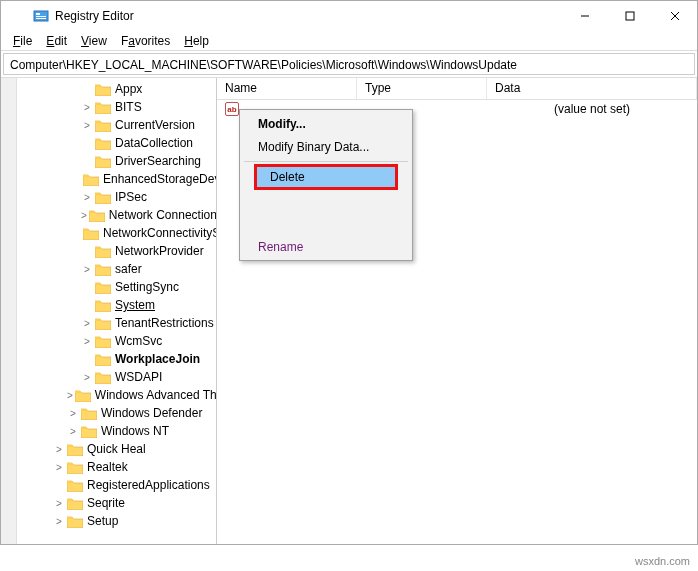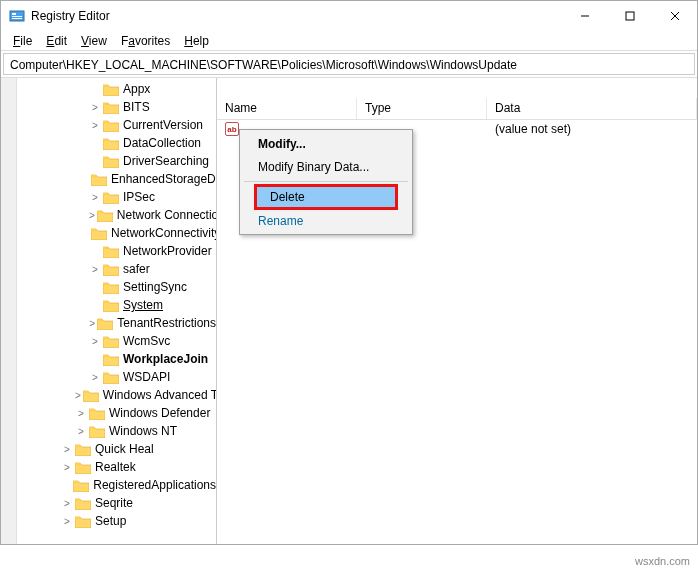--- a/index.html
+++ b/index.html
@@ -1,52 +1,52 @@
 <!DOCTYPE html>
 <html><head>
 <meta charset="utf-8">
 <style>
 * { box-sizing: border-box; margin: 0; padding: 0; font-family: "Segoe UI", Tahoma, sans-serif; font-size: 12px; }
 html, body { width: 698px; height: 571px; overflow: hidden; background: #fff; }
 .window { width: 698px; height: 545px; border: 1px solid #aaa; background: #fff; display: flex; flex-direction: column; }
-.titlebar { height: 30px; display: flex; align-items: center; padding-left: 8px; background: #fff; }
+.titlebar { height: 30px; display: flex; align-items: center; padding-left: 8px; background: #fff; margin-left: 24px; }
 .titlebar .app-icon { width: 16px; height: 16px; margin-right: 6px; }
 .titlebar .title { flex: 1; font-size: 12px; }
 .win-controls { display: flex; height: 100%; }
 .win-btn { width: 45px; display: flex; align-items: center; justify-content: center; }
 .win-btn svg { width: 10px; height: 10px; }
 .menubar { height: 20px; display: flex; align-items: center; padding: 0 6px; gap: 2px; border-bottom: 1px solid #ddd; }
 .menu-item { padding: 2px 6px; font-size: 12px; }
 .menu-item .ul { text-decoration: underline; }
 .addressbar { height: 22px; border: 1px solid #ccc; margin: 2px; padding: 2px 6px; font-size: 12px; display: flex; align-items: flex-end; }
 .client { flex: 1; display: flex; min-height: 0; border-top: 1px solid #ddd; }
 .tree-pane { width: 216px; border-right: 1px solid #ccc; overflow: hidden; position: relative; background: #fff; }
 .tree-scroll-left { position: absolute; left: 0; top: 0; width: 16px; height: 100%; background: #f0f0f0; border-right: 1px solid #e0e0e0; }
-.tree { position: absolute; left: 28px; top: 0; right: 0; padding-top: 2px; }
+.tree { position: absolute; left: 20px; top: 0; right: 0; padding-top: 2px; }
 .node { display: flex; align-items: center; height: 18px; white-space: nowrap; }
 .expander { width: 12px; text-align: center; color: #777; font-size: 10px; margin-right: 2px; }
 .folder-icon { width: 16px; height: 13px; margin-right: 4px; flex-shrink: 0; }
 .node-label { font-size: 12px; }
 .list-pane { flex: 1; display: flex; flex-direction: column; position: relative; }
-.headers { height: 22px; display: flex; border-bottom: 1px solid #e0e0e0; background: #fff; margin-top: 20px; }
+.headers { height: 22px; display: flex; border-bottom: 1px solid #e0e0e0; background: #fff; }
 .col { padding: 3px 8px; font-size: 12px; border-right: 1px solid #e8e8e8; }
 .colA { width: 140px; }
 .colB { width: 130px; }
 .colC { flex: 1; }
-.list-body { flex: 1; position: relative; }
+.list-body { flex: 1; position: relative; text-align: center; }
 .row { display: flex; align-items: center; height: 18px; }
 .row .cell { padding: 0 8px; font-size: 12px; }
 .row .cellA { width: 140px; display:flex; align-items:center; gap:4px; }
 .row .cellB { width: 130px; }
 .row .cellC { flex: 1; }
 .ab-icon { width:14px; height:14px; border:1px solid #b55; background:#fff; color:#b22; font-size:8px; font-weight:bold; display:flex; align-items:center; justify-content:center; border-radius:2px; flex-shrink:0; }
 .context-menu { position: absolute; left: 22px; top: 9px; width: 174px; background: #f2f2f2; border: 1px solid #a0a0a0; box-shadow: 2px 2px 4px rgba(0,0,0,0.25); padding: 2px; }
 .ctx-item { height: 23px; display:flex; align-items:center; padding: 0 16px; font-size: 12px; }
 .ctx-item.bold { font-weight: bold; }
-.ctx-item.disabled { color: #0369a1; }
+.ctx-item.disabled { color: #701a75; margin-top: 46px; }
 .ctx-item.highlight { background: #91c9f7; border: 3px solid #e11; padding: 0 13px; height:26px; margin: -1px 12px; }
 .ctx-sep { height: 1px; background: #d0d0d0; margin: 3px 2px; }
 .watermark { position: fixed; right: 8px; bottom: 4px; font-size: 11px; color: #888; }
 </style>
 </head>
 <body>
 
 <div class="window">
 
   <div class="titlebar">

